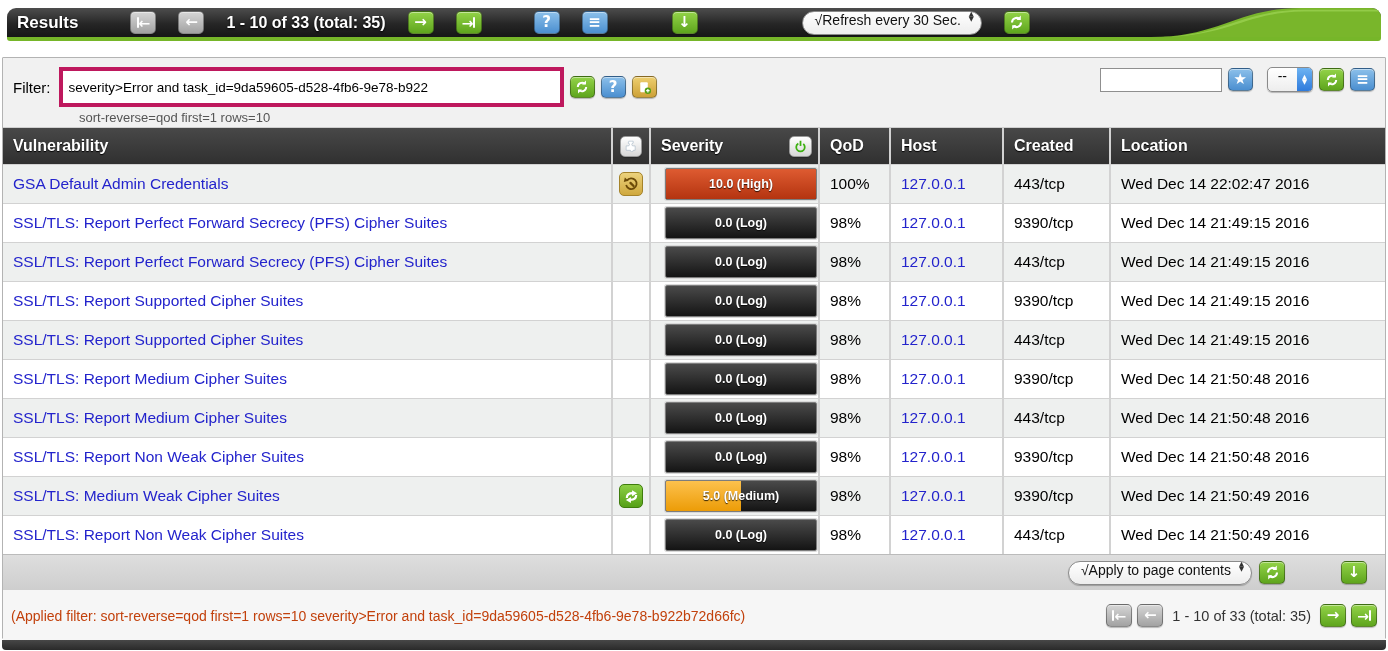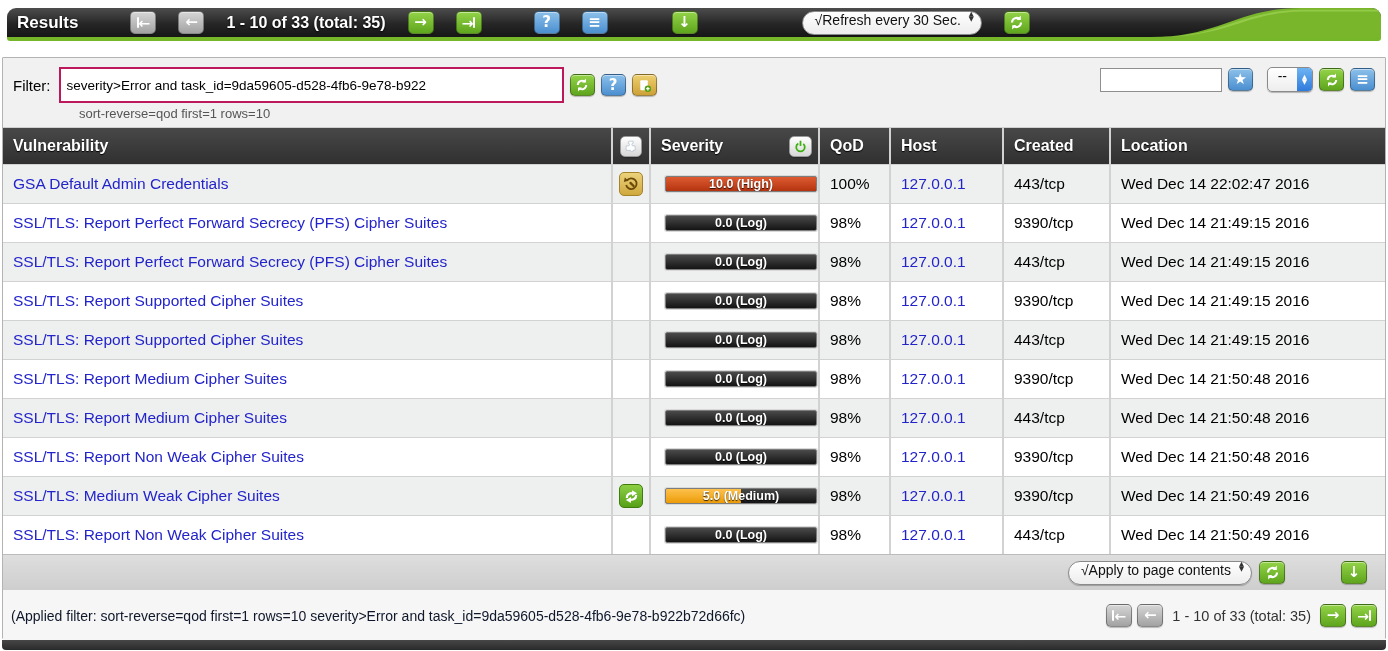--- a/index.html
+++ b/index.html
@@ -63,21 +63,21 @@
   .frame {
     position:absolute; left:2px; right:2px; top:57px; bottom:12px;
     border:1px solid #b3b3b3; background:#f6f6f6; border-radius:1px;
   }
 
   
   .filter-panel { height:70px; background:#f1f1f1; border-bottom:1px solid #cfcfcf; position:relative; }
   .filter-row { display:flex; align-items:center; gap:6px; padding:9px 0 0 10px; }
   .filter-label { font-size:15px; color:#000; margin-right:2px; }
   .filter-input {
-    width:505px; height:26px; border:2px solid #be185d; background:#fff;
+    width:505px; height:26px; border:4px solid #be185d; background:#fff;
     font-size:13.5px; padding:16px 6px; font-family:"Liberation Sans", sans-serif; color:#000;
   }
   .filter-sub { font-size:13px; color:#555; margin:3px 0 0 76px; }
   .filter-right { position:absolute; right:10px; top:9px; display:flex; align-items:center; gap:6px; }
   .saved-input { width:122px; height:24px; border:1px solid #8f8f8f; background:#fff; font-size:13px; padding:0 5px; }
 
   
   .rtable { background:#d2d2d2; display:grid;
     grid-template-columns:608px 36px 167px 69px 111px 105px auto;
     gap:1px 2px; }
@@ -94,21 +94,21 @@
   .trow.odd .cell { background:#eef0ef; }
   .trow.even .cell { background:#ffffff; }
   a.vlink, a.hostlink { color:#2323cc; text-decoration:none; cursor:pointer; }
   .c-icon { justify-content:center; padding:0; }
   .solwrap { width:24px; height:24px; border-radius:5px; display:flex; align-items:center; justify-content:center; }
   .solwrap.workaround { background:linear-gradient(#ecd27c,#cfa83e); border:1px solid #a5832a; }
   .solwrap.vendorfix  { background:linear-gradient(#8ccf45,#55a017); border:1px solid #3f7c0d; }
   .solwrap:empty { background:none; border:none; }
 
   .sevbar {
-    position:relative; width:152px; height:16px; margin-left:4px;
+    position:relative; width:152px; height:32px; margin-left:4px;
     border:1px solid #7d7d7d; border-radius:2px; overflow:hidden;
     background:linear-gradient(#4a4a4a,#141414);
     box-shadow:0 0 0 1px #d9d9d9;
     text-decoration:underline;
   }
   .sevbar .fill { position:absolute; left:0; top:0; bottom:0; }
   .sevbar.high .fill   { background:linear-gradient(#de5b31,#b43410); }
   .sevbar.medium .fill { background:linear-gradient(#fdc14d,#ec9c07); }
   .sevbar .sevlabel {
     position:absolute; inset:0; display:flex; align-items:center; justify-content:center;
@@ -117,21 +117,21 @@
 
   
   .tfoot-bar {
     height:36px; background:linear-gradient(#dedede,#cecece); border-top:1px solid #bbb;
     display:flex; align-items:center; justify-content:flex-end; gap:7px; padding-right:18px;padding-left:24px;
   }
   .tfoot-bar .dl-gap { width:42px; }
 
   
   .status-row { height:51px; background:#f6f6f6; display:flex; align-items:center; justify-content:space-between; padding:0 8px; }
-  .applied { font-size:14px; color:#0f172a; }
+  .applied { font-size:14px; color:#c2410c; }
   .status-pg { display:flex; align-items:center; gap:5px; }
   .status-pg .pg-text2 { font-size:14.5px; color:#333; margin:0 4px; white-space:nowrap; }
 
   
   .footer-strip { position:absolute; left:2px; right:2px; bottom:1px; height:10px; background:linear-gradient(#474747,#2a2a2a); border-radius:0 0 4px 4px; }
 </style>
 </head>
 <body>
 
 <div class="titlebar">

